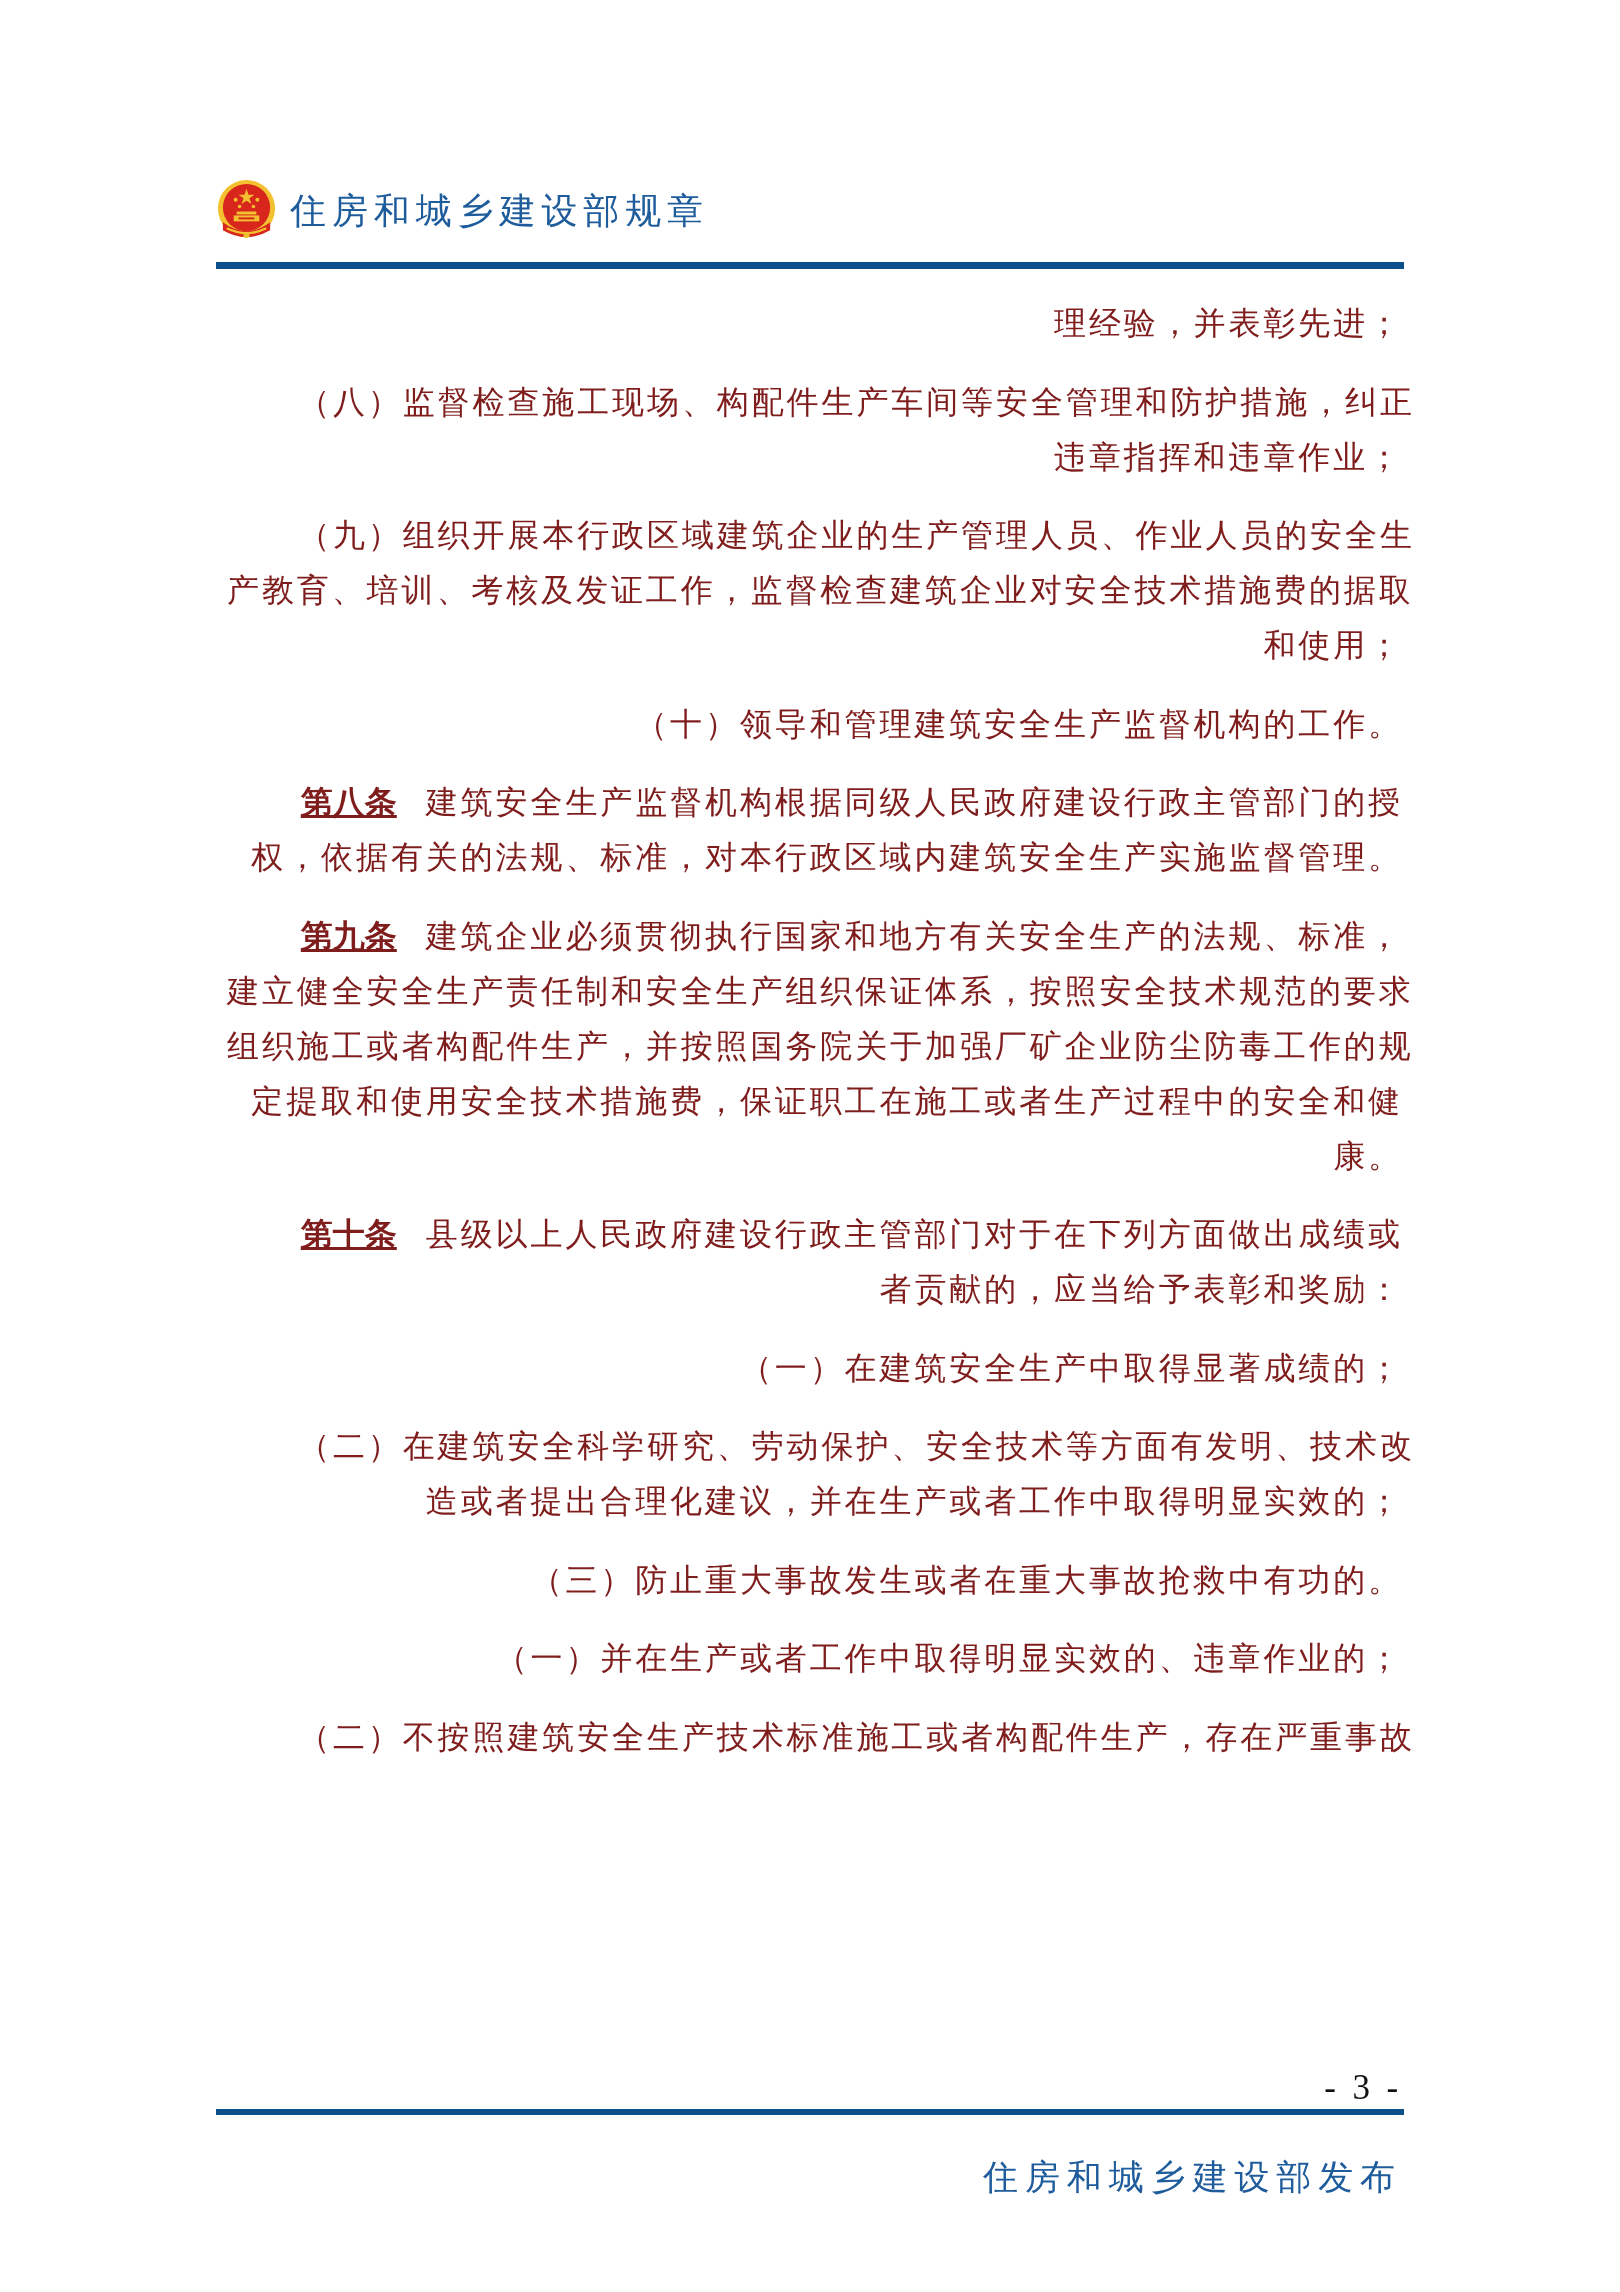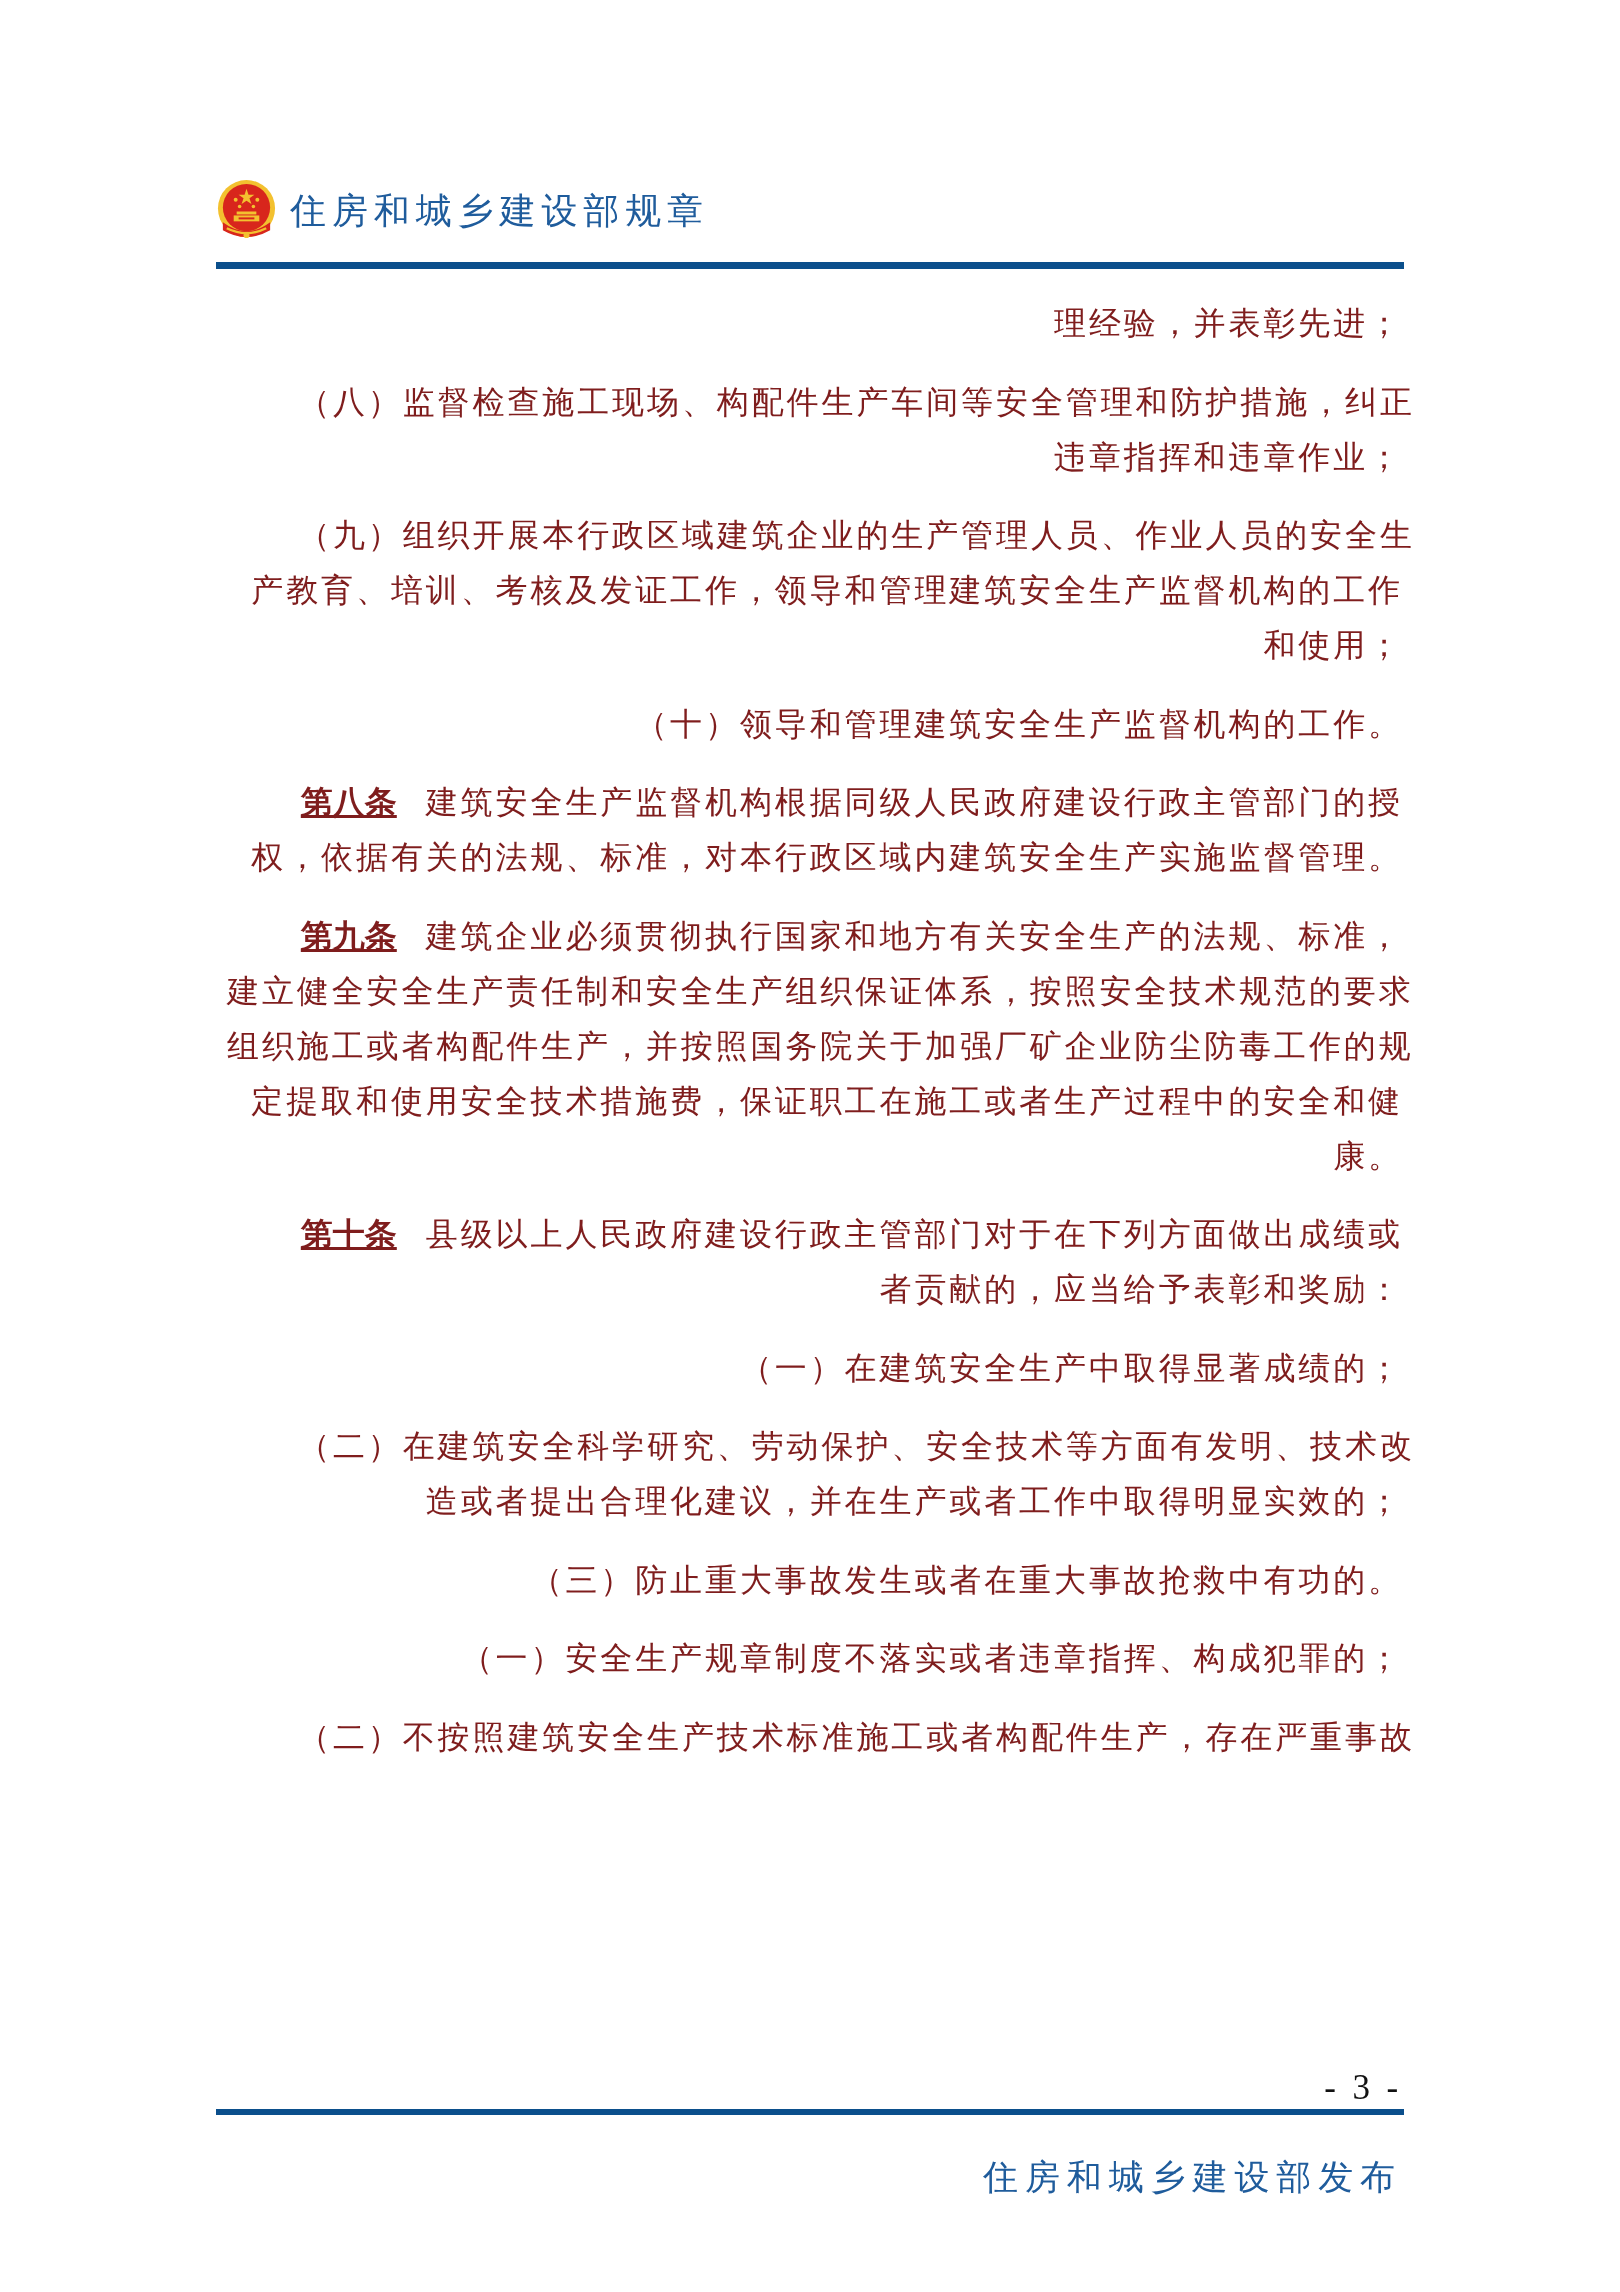--- a/index.html
+++ b/index.html
@@ -74,21 +74,21 @@
       <span class="line">理经验，并表彰先进；</span>
     </p>
 
     <p class="para">
       <span class="line indent">（八）监督检查施工现场、构配件生产车间等安全管理和防护措施，纠正</span>
       <span class="line">违章指挥和违章作业；</span>
     </p>
 
     <p class="para">
       <span class="line indent">（九）组织开展本行政区域建筑企业的生产管理人员、作业人员的安全生</span>
-      <span class="line">产教育、培训、考核及发证工作，领导和管理建筑安全生产监督机构的工作</span>
+      <span class="line">产教育、培训、考核及发证工作，监督检查建筑企业对安全技术措施费的据取</span>
       <span class="line">和使用；</span>
     </p>
 
     <p class="para">
       <span class="line indent">（十）领导和管理建筑安全生产监督机构的工作。</span>
     </p>
 
     <p class="para">
       <span class="line indent"><span class="article-label">第八条</span><span>建筑安全生产监督机构根据同级人民政府建设行政主管部门的授</span></span>
       <span class="line">权，依据有关的法规、标准，对本行政区域内建筑安全生产实施监督管理。</span>
@@ -115,21 +115,21 @@
       <span class="line indent">（二）在建筑安全科学研究、劳动保护、安全技术等方面有发明、技术改</span>
       <span class="line">造或者提出合理化建议，并在生产或者工作中取得明显实效的；</span>
     </p>
 
     <p class="para">
       <span class="line indent">（三）防止重大事故发生或者在重大事故抢救中有功的。</span>
     </p>
 
 
     <p class="para">
-      <span class="line indent">（一）安全生产规章制度不落实或者违章指挥、构成犯罪的；</span>
+      <span class="line indent">（一）并在生产或者工作中取得明显实效的、违章作业的；</span>
     </p>
 
     <p class="para">
       <span class="line indent">（二）不按照建筑安全生产技术标准施工或者构配件生产，存在严重事故</span>
     </p>
   </div>
 
   <div class="page-number">- 3 -</div>
   <div class="rule rule-bottom"></div>
   <div class="footer-text">住房和城乡建设部发布</div>

